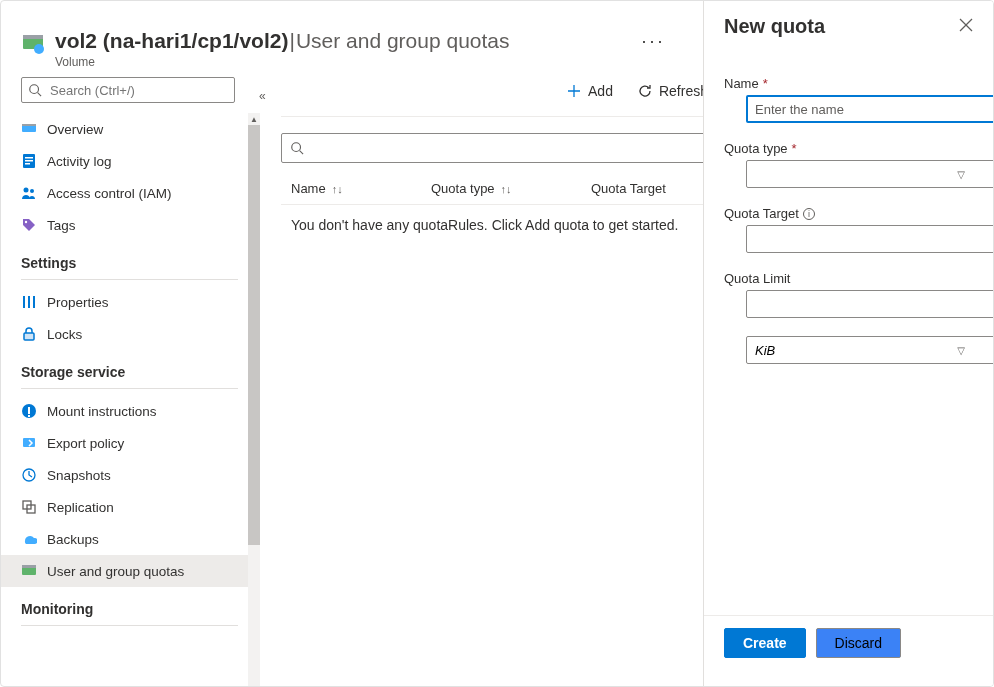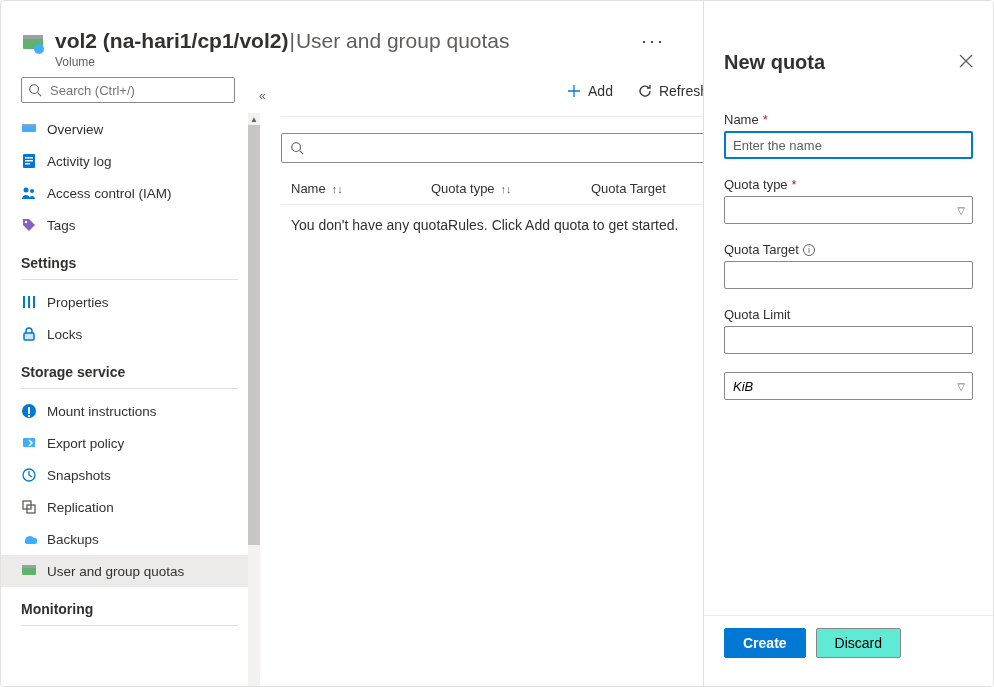--- a/index.html
+++ b/index.html
@@ -226,21 +226,20 @@
     background: #fff;
     border-left: 1px solid #e1dfdd;
     display: flex;
     flex-direction: column;
   }
   .panel-header {
     display: flex;
     align-items: center;
     justify-content: space-between;
     padding: 14px 20px 8px 20px;
-    margin-top: 36px;
   }
   .panel-title {
     font-size: 20px;
     font-weight: 600;
   }
   .close-btn {
     cursor: pointer;
     color: #605e5c;
     font-size: 14px;
   }
@@ -268,20 +267,21 @@
     font-size:9px; color:#605e5c;
   }
   .field-input {
     width: 100%;
     height: 28px;
     border: 1px solid #8a8886;
     border-radius: 2px;
     padding: 0 8px;
     font-size: 13px;
     outline: none;
+    margin-left: 22px;
   }
   .field-input.focused {
     border: 2px solid #0078d4;
     padding: 0 7px;
   }
   .field-input::placeholder { color: #605e5c; }
   .select-wrap { position: relative; }
   .select-wrap .field-input { padding-right: 28px; font-style: italic; }
   .select-caret {
     position: absolute;
@@ -298,21 +298,21 @@
     gap: 10px;
     border-top: 1px solid #edebe9;
   }
   .btn {
     height: 30px;
     padding: 0 18px;
     font-size: 14px;
     border-radius: 2px;
     cursor: pointer;
     border: 1px solid #8a8886;
-    background: #5eead4;
+    background: #3b82f6;
   }
   .btn-primary {
     background: #0078d4;
     border-color: #0078d4;
     color: #fff;
     font-weight: 600;
   }
 </style>
 </head>
 <body>

